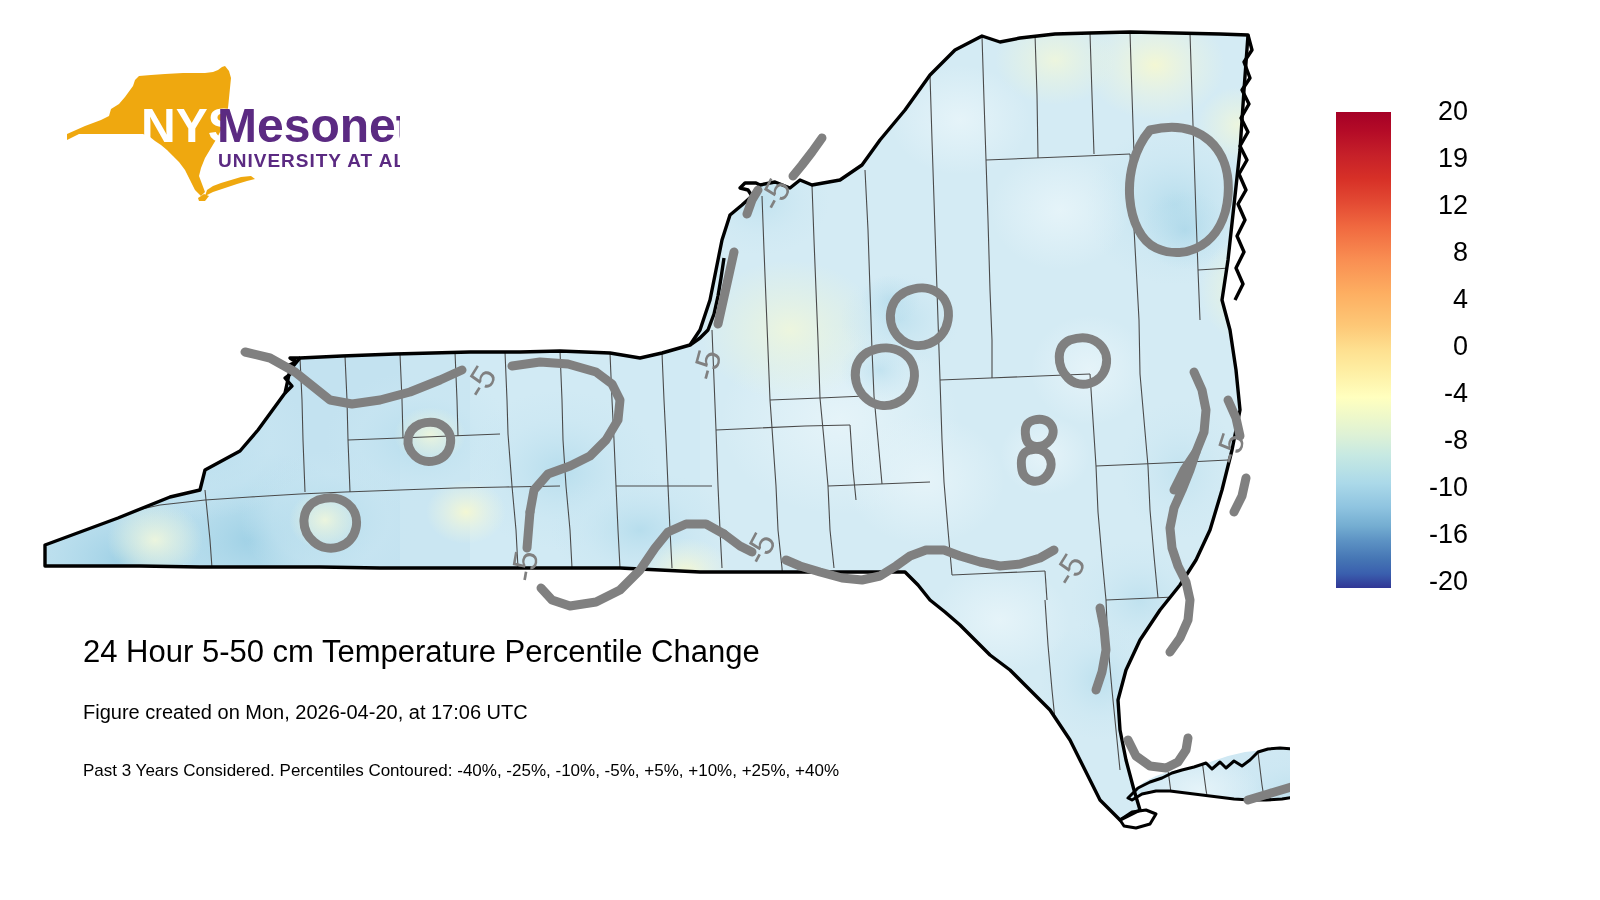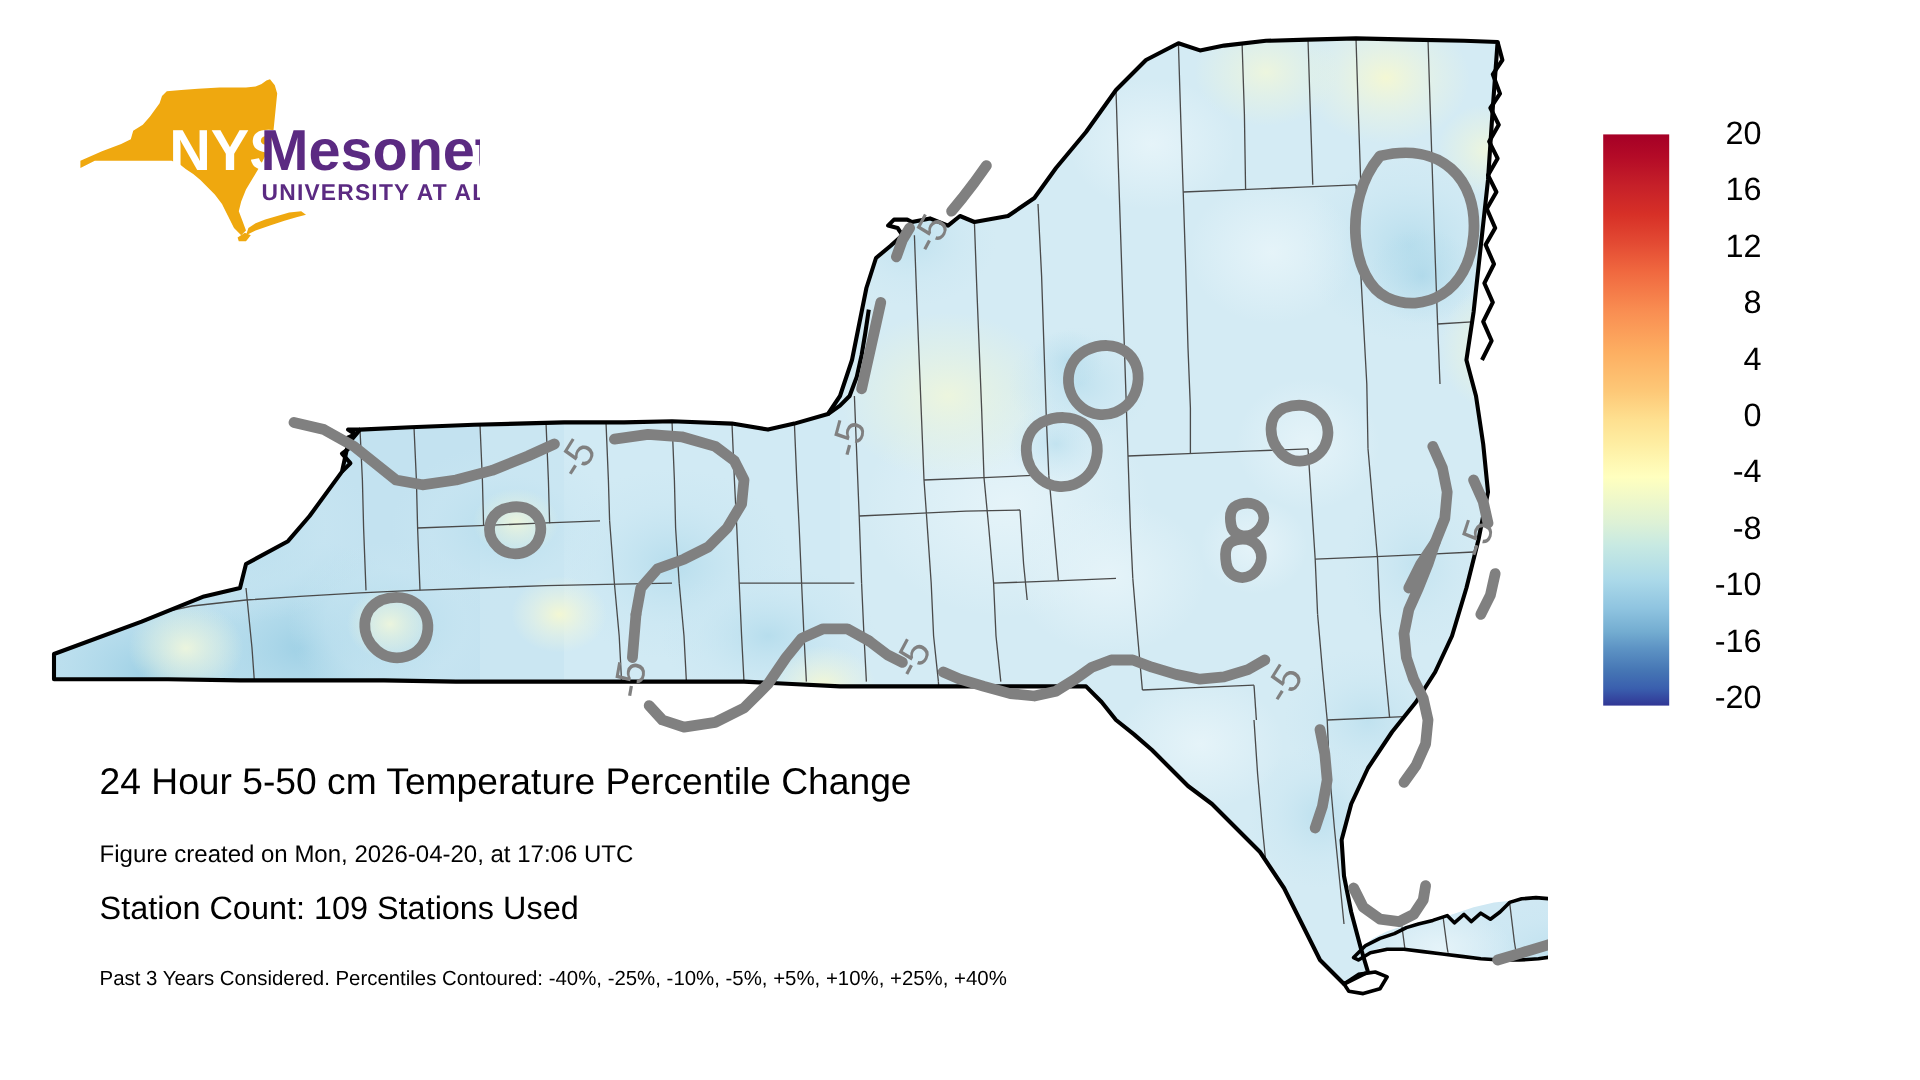--- a/index.html
+++ b/index.html
@@ -424,33 +424,32 @@
       <text x="162" y="78" fill="#5b2a82" font-family="Liberation Sans, DejaVu Sans, sans-serif" font-size="48" font-weight="bold">Mesonet</text>
 
       <text x="163" y="103" fill="#5b2a82" font-family="Liberation Sans, DejaVu Sans, sans-serif" font-size="19" font-weight="bold" letter-spacing="1.0">UNIVERSITY AT ALBANY</text>
     </svg>
   </div>
 
   <div id="colorbar-group">
     <div id="colorbar-bar"></div>
     <div id="colorbar-ticks">
       <div class="cb-tick" style="top:0px">20</div>
-      <div class="cb-tick" style="top:47px">16</div>
+      <div class="cb-tick" style="top:47px">19</div>
       <div class="cb-tick" style="top:94px">12</div>
       <div class="cb-tick" style="top:141px">8</div>
       <div class="cb-tick" style="top:188px">4</div>
       <div class="cb-tick" style="top:235px">0</div>
       <div class="cb-tick" style="top:282px">-4</div>
       <div class="cb-tick" style="top:329px">-8</div>
       <div class="cb-tick" style="top:376px">-10</div>
       <div class="cb-tick" style="top:423px">-16</div>
       <div class="cb-tick" style="top:470px">-20</div>
     </div>
   </div>
 
   <div id="caption">
     <div id="map-title">24 Hour 5-50 cm Temperature Percentile Change</div>
     <div id="created-line">Figure created on Mon, 2026-04-20, at 17:06 UTC</div>
-    <div id="station-line">Station Count: 109 Stations Used</div>
     <div id="footnote">Past 3 Years Considered. Percentiles Contoured: -40%, -25%, -10%, -5%, +5%, +10%, +25%, +40%</div>
   </div>
 
 </div>
 
 </body></html>

